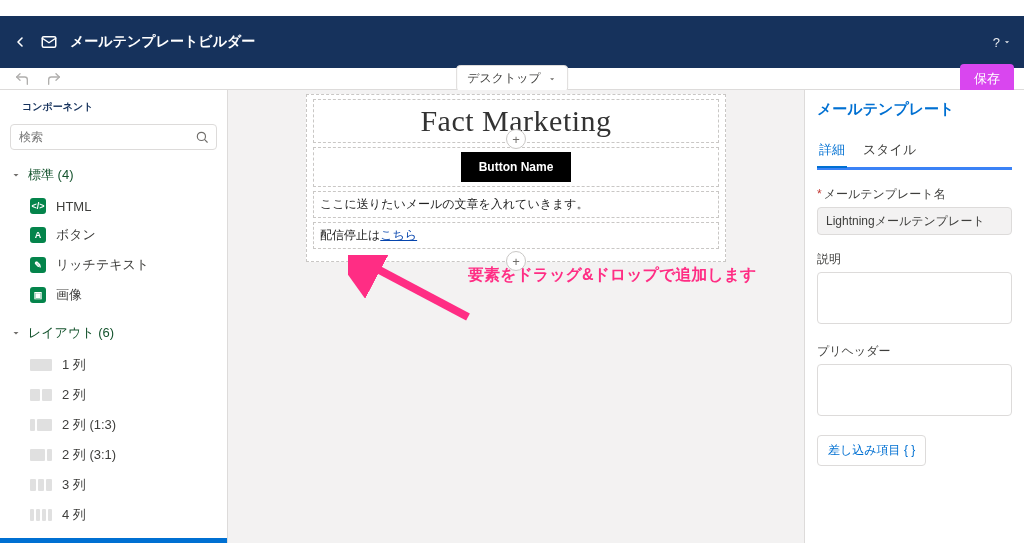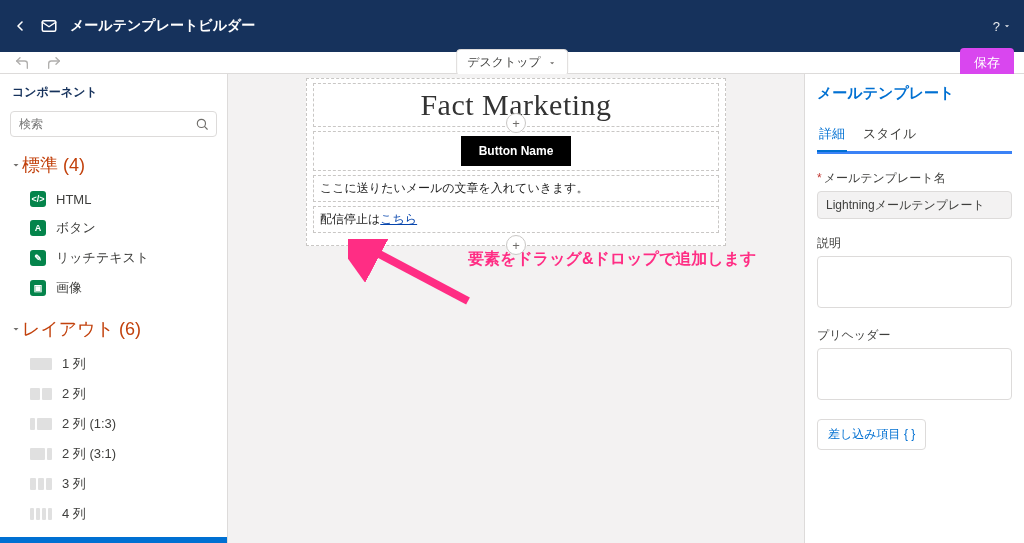--- a/index.html
+++ b/index.html
@@ -1,43 +1,43 @@
 <!DOCTYPE html>
 <html><head>
 <meta charset="utf-8">
 <style>
   * { box-sizing: border-box; }
   html, body { margin: 0; padding: 0; height: 100%; font-family: "Hiragino Kaku Gothic ProN", "メイリオ", Meiryo, sans-serif; font-size: 13px; color: #222; }
   body { width: 1024px; height: 543px; overflow: hidden; background: #fff; position: relative; }
 
   
-  .global-header { height: 52px; background: #16325c; color: #fff; display: flex; align-items: center; padding: 0 12px; gap: 28px; }
+  .global-header { height: 52px; background: #16325c; color: #fff; display: flex; align-items: center; padding: 0 12px; gap: 28px; margin-top: 16px; }
   .gh-left { display: flex; align-items: center; gap: 12px; }
   .gh-title { font-size: 14px; font-weight: 600; }
   .gh-spacer { flex: 1; }
   .gh-help { font-size: 13px; opacity: .9; cursor: pointer; display: flex; align-items: center; gap: 2px;}
 
   
   .toolbar { height: 22px; border-bottom: 1px solid #dddbda; display: flex; align-items: center; padding: 0 10px; gap: 8px; background: #fff; }
   .tb-btn-icon { width: 24px; height: 24px; display:flex; align-items:center; justify-content:center; color:#706e6b; border-radius:3px; cursor:not-allowed; opacity:.55;}
   .tb-center { position:absolute; left:50%; transform:translateX(-50%); }
   .tb-view { border:1px solid #dddbda; border-radius:4px; padding:4px 10px; font-size:12px; color:#3e3e3c; display:flex; align-items:center; gap:6px; background:#fff; cursor:pointer;}
   .tb-spacer { flex:1; }
   .btn-primary { background:#d946ef; color:#fff; border:none; border-radius:4px; padding:6px 14px; font-size:13px; cursor:pointer; }
 
   
   .main { display:flex; height: calc(543px - 36px - 38px); }
 
   
   .sidebar-left { width: 228px; border-right:1px solid #dddbda; display:flex; flex-direction:column; background:#fff;}
-  .sl-title { padding:10px 12px; font-size:12px; font-weight:700; color:#16325c; }
+  .sl-title { padding:10px 22px; font-size:10px; font-weight:700; color:#16325c; }
   .sl-search { margin:0 10px 10px; position:relative; }
   .sl-search input { width:100%; border:1px solid #dddbda; border-radius:4px; padding:5px 28px 5px 8px; font-size:12px; }
   .sl-search .search-icon { position:absolute; right:8px; top:50%; transform:translateY(-50%); color:#706e6b; pointer-events:none;}
-  .sl-section-head { display:flex; align-items:center; gap:0; padding:6px 10px; font-size:18px; color:#c2410c; cursor:pointer; }
+  .sl-section-head { display:flex; align-items:center; gap:6px; padding:6px 10px; font-size:13px; color:#14532d; cursor:pointer; }
   .sl-items { padding: 2px 0 8px; }
   .sl-item { display:flex; align-items:center; gap:10px; padding:6px 14px 6px 30px; font-size:13px; color:#3e3e3c; cursor:grab; }
   .sl-item .comp-icon { width:16px; height:16px; border-radius:3px; display:flex; align-items:center; justify-content:center; font-size:9px; color:#fff; font-weight:700; flex:0 0 16px; }
   .ic-html { background:#04844b; }
   .ic-btn  { background:#04844b; }
   .ic-rich { background:#04844b; }
   .ic-img  { background:#04844b; }
   .layout-ic { width:22px; height:12px; display:flex; gap:2px; flex:0 0 22px;}
   .layout-ic span { flex:1; background:#e0e0e0; border-radius:1px; }
   .sl-footer { margin-top:auto; background:#0070d2; color:#fff; font-size:12px; text-align:center; padding:10px 8px; line-height:1.4; cursor:pointer;}

